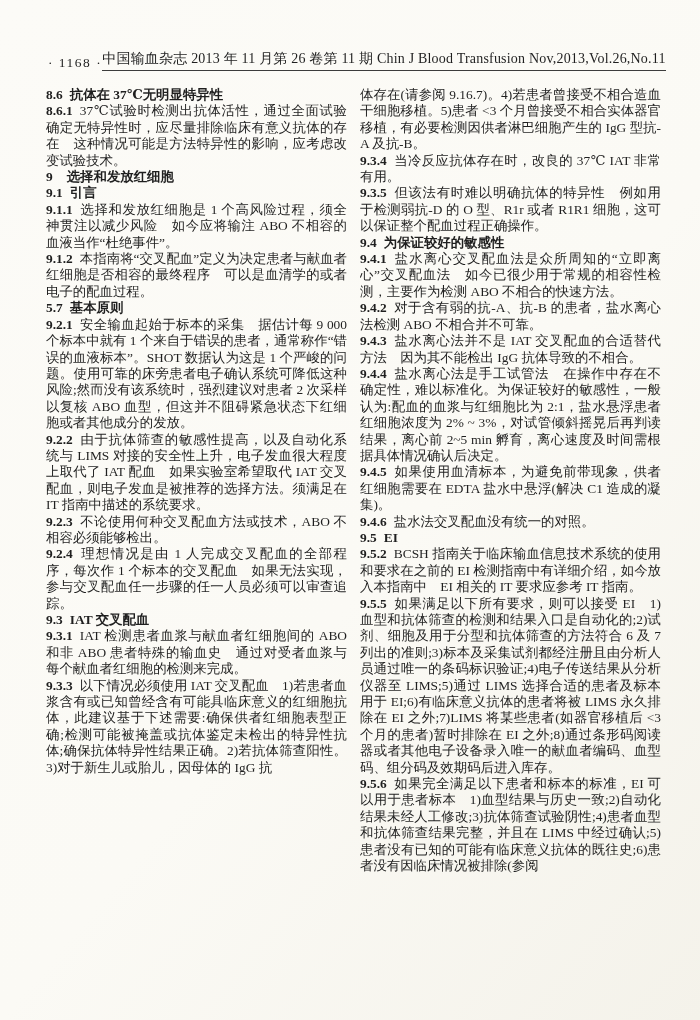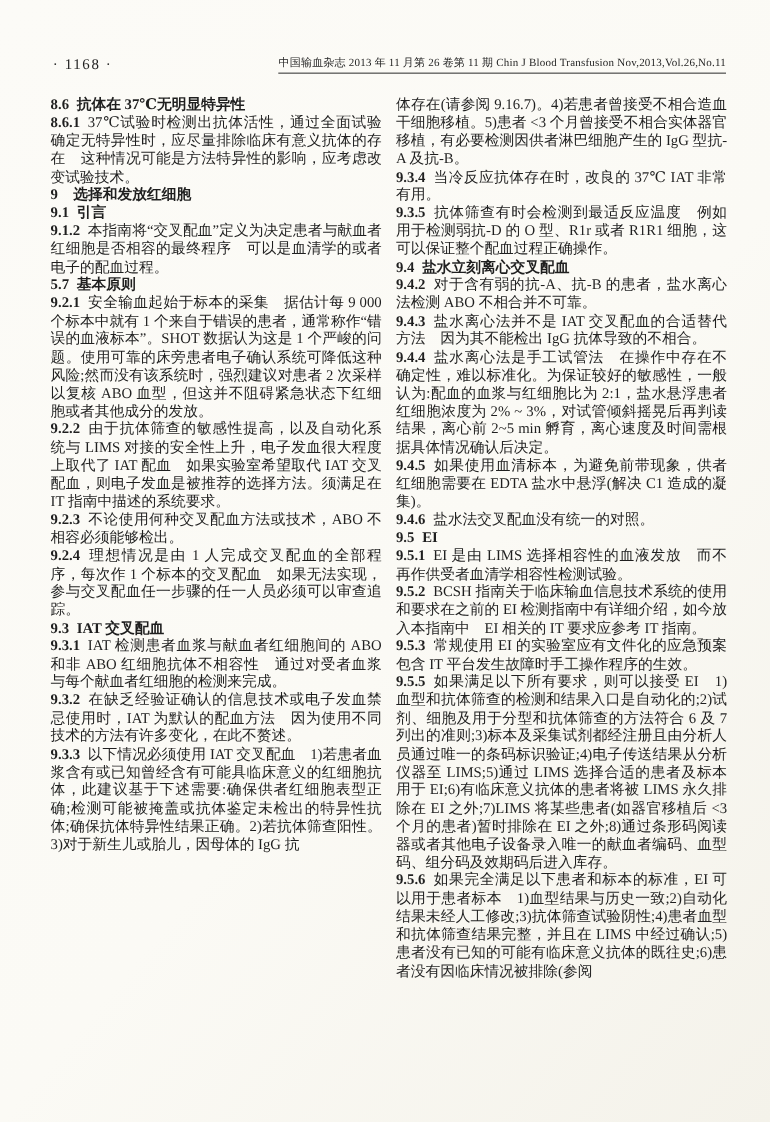--- a/index.html
+++ b/index.html
@@ -9,21 +9,21 @@
     background:linear-gradient(130deg,#fcfbf7 0%,#fbfaf5 55%,#f4f2ea 100%);
     font-family:"Liberation Serif","DejaVu Serif",serif;
     color:#1f1f1f;
   }
   .header{
     position:absolute;top:50px;left:48px;right:40px;
     display:flex;align-items:flex-end;justify-content:space-between;
   }
   .page-num{font-size:13.5px;letter-spacing:1.5px;white-space:nowrap;}
   .journal{
-    font-size:10px;letter-spacing:0.2px;white-space:nowrap;
+    font-size:14px;letter-spacing:0.2px;white-space:nowrap;
     border-bottom:1.2px solid #3c3c3c;padding-bottom:2px;
   }
   .columns{
     position:absolute;top:87px;left:46px;
     display:flex;gap:13px;
   }
   .col{
     width:301px;height:880px;overflow:hidden;
     font-size:13.4px;line-height:16.4px;
     text-align:justify;text-justify:inter-ideograph;
@@ -44,44 +44,43 @@
     <span class="journal">中国输血杂志 2013 年 11 月第 26 卷第 11 期 Chin J Blood Transfusion Nov,2013,Vol.26,No.11</span>
   </div>
 
   <div class="columns">
 
     <div class="col">
       <p class="sec"><span class="num">8.6</span><span>抗体在 37℃无明显特异性</span></p>
       <p class="para"><span class="num">8.6.1</span><span>37℃试验时检测出抗体活性，通过全面试验确定无特异性时，应尽量排除临床有意义抗体的存在　这种情况可能是方法特异性的影响，应考虑改变试验技术。</span></p>
       <p class="chapter"><span class="num">9</span><span>选择和发放红细胞</span></p>
       <p class="sec"><span class="num">9.1</span><span>引言</span></p>
+      <p class="para"><span class="num">9.1.1</span><span>选择和发放红细胞是 1 个高风险过程，须全神贯注以减少风险　如今应将输注 ABO 不相容的血液当作“杜绝事件”。</span></p>
       <p class="para"><span class="num">9.1.2</span><span>本指南将“交叉配血”定义为决定患者与献血者红细胞是否相容的最终程序　可以是血清学的或者电子的配血过程。</span></p>
       <p class="sec"><span class="num">5.7</span><span>基本原则</span></p>
       <p class="para"><span class="num">9.2.1</span><span>安全输血起始于标本的采集　据估计每 9 000 个标本中就有 1 个来自于错误的患者，通常称作“错误的血液标本”。SHOT 数据认为这是 1 个严峻的问题。使用可靠的床旁患者电子确认系统可降低这种风险;然而没有该系统时，强烈建议对患者 2 次采样以复核 ABO 血型，但这并不阻碍紧急状态下红细胞或者其他成分的发放。</span></p>
       <p class="para"><span class="num">9.2.2</span><span>由于抗体筛查的敏感性提高，以及自动化系统与 LIMS 对接的安全性上升，电子发血很大程度上取代了 IAT 配血　如果实验室希望取代 IAT 交叉配血，则电子发血是被推荐的选择方法。须满足在 IT 指南中描述的系统要求。</span></p>
       <p class="para"><span class="num">9.2.3</span><span>不论使用何种交叉配血方法或技术，ABO 不相容必须能够检出。</span></p>
       <p class="para"><span class="num">9.2.4</span><span>理想情况是由 1 人完成交叉配血的全部程序，每次作 1 个标本的交叉配血　如果无法实现，参与交叉配血任一步骤的任一人员必须可以审查追踪。</span></p>
       <p class="sec"><span class="num">9.3</span><span>IAT 交叉配血</span></p>
-      <p class="para"><span class="num">9.3.1</span><span>IAT 检测患者血浆与献血者红细胞间的 ABO 和非 ABO 红细胞抗体不相容性　通过对受者血浆与每个献血者红细胞的检测来完成。</span></p>
-      <p class="para"><span class="num">9.3.2</span><span>在缺乏经验证确认的信息技术或电子发血禁忌使用时，IAT 为默认的配血方法　因为使用不同技术的方法有许多变化，在此不赘述。</span></p>
+      <p class="para"><span class="num">9.3.1</span><span>IAT 检测患者血浆与献血者红细胞间的 ABO 和非 ABO 患者特殊的输血史　通过对受者血浆与每个献血者红细胞的检测来完成。</span></p>
       <p class="para"><span class="num">9.3.3</span><span>以下情况必须使用 IAT 交叉配血　1)若患者血浆含有或已知曾经含有可能具临床意义的红细胞抗体，此建议基于下述需要:确保供者红细胞表型正确;检测可能被掩盖或抗体鉴定未检出的特异性抗体;确保抗体特异性结果正确。2)若抗体筛查阳性。3)对于新生儿或胎儿，因母体的 IgG 抗</span></p>
     </div>
 
     <div class="col">
       <p class="para"><span>体存在(请参阅 9.16.7)。4)若患者曾接受不相合造血干细胞移植。5)患者 &lt;3 个月曾接受不相合实体器官移植，有必要检测因供者淋巴细胞产生的 IgG 型抗-A 及抗-B。</span></p>
       <p class="para"><span class="num">9.3.4</span><span>当冷反应抗体存在时，改良的 37℃ IAT 非常有用。</span></p>
-      <p class="para"><span class="num">9.3.5</span><span>抗体筛查有时会检测到最适反应温度　例如用于检测弱抗-D 的 O 型、R1r 或者 R1R1 细胞，这可以保证整个配血过程正确操作。</span></p>
-      <p class="sec"><span class="num">9.4</span><span>盐水立刻离心交叉配血</span></p>
+      <p class="para"><span class="num">9.3.5</span><span>但该法有时难以明确抗体的特异性　例如用于检测弱抗-D 的 O 型、R1r 或者 R1R1 细胞，这可以保证整个配血过程正确操作。</span></p>
+      <p class="sec"><span class="num">9.4</span><span>为保证较好的敏感性</span></p>
+      <p class="para"><span class="num">9.4.1</span><span>盐水离心交叉配血法是众所周知的“立即离心”交叉配血法　如今已很少用于常规的相容性检测，主要作为检测 ABO 不相合的快速方法。</span></p>
       <p class="para"><span class="num">9.4.2</span><span>对于含有弱的抗-A、抗-B 的患者，盐水离心法检测 ABO 不相合并不可靠。</span></p>
       <p class="para"><span class="num">9.4.3</span><span>盐水离心法并不是 IAT 交叉配血的合适替代方法　因为其不能检出 IgG 抗体导致的不相合。</span></p>
       <p class="para"><span class="num">9.4.4</span><span>盐水离心法是手工试管法　在操作中存在不确定性，难以标准化。为保证较好的敏感性，一般认为:配血的血浆与红细胞比为 2:1，盐水悬浮患者红细胞浓度为 2% ~ 3%，对试管倾斜摇晃后再判读结果，离心前 2~5 min 孵育，离心速度及时间需根据具体情况确认后决定。</span></p>
       <p class="para"><span class="num">9.4.5</span><span>如果使用血清标本，为避免前带现象，供者红细胞需要在 EDTA 盐水中悬浮(解决 C1 造成的凝集)。</span></p>
       <p class="para"><span class="num">9.4.6</span><span>盐水法交叉配血没有统一的对照。</span></p>
       <p class="sec"><span class="num">9.5</span><span>EI</span></p>
-      <p class="para"><span class="num">9.5.1</span><span>EI 是由 LIMS 选择相容性的血液发放　而不再作供受者血清学相容性检测试验。</span></p>
       <p class="para"><span class="num">9.5.2</span><span>BCSH 指南关于临床输血信息技术系统的使用和要求在之前的 EI 检测指南中有详细介绍，如今放入本指南中　EI 相关的 IT 要求应参考 IT 指南。</span></p>
-      <p class="para"><span class="num">9.5.3</span><span>常规使用 EI 的实验室应有文件化的应急预案　包含 IT 平台发生故障时手工操作程序的生效。</span></p>
       <p class="para"><span class="num">9.5.5</span><span>如果满足以下所有要求，则可以接受 EI　1)血型和抗体筛查的检测和结果入口是自动化的;2)试剂、细胞及用于分型和抗体筛查的方法符合 6 及 7 列出的准则;3)标本及采集试剂都经注册且由分析人员通过唯一的条码标识验证;4)电子传送结果从分析仪器至 LIMS;5)通过 LIMS 选择合适的患者及标本用于 EI;6)有临床意义抗体的患者将被 LIMS 永久排除在 EI 之外;7)LIMS 将某些患者(如器官移植后 &lt;3 个月的患者)暂时排除在 EI 之外;8)通过条形码阅读器或者其他电子设备录入唯一的献血者编码、血型码、组分码及效期码后进入库存。</span></p>
       <p class="para"><span class="num">9.5.6</span><span>如果完全满足以下患者和标本的标准，EI 可以用于患者标本　1)血型结果与历史一致;2)自动化结果未经人工修改;3)抗体筛查试验阴性;4)患者血型和抗体筛查结果完整，并且在 LIMS 中经过确认;5)患者没有已知的可能有临床意义抗体的既往史;6)患者没有因临床情况被排除(参阅</span></p>
     </div>
 
   </div>
 </div>
 
 </body></html>

